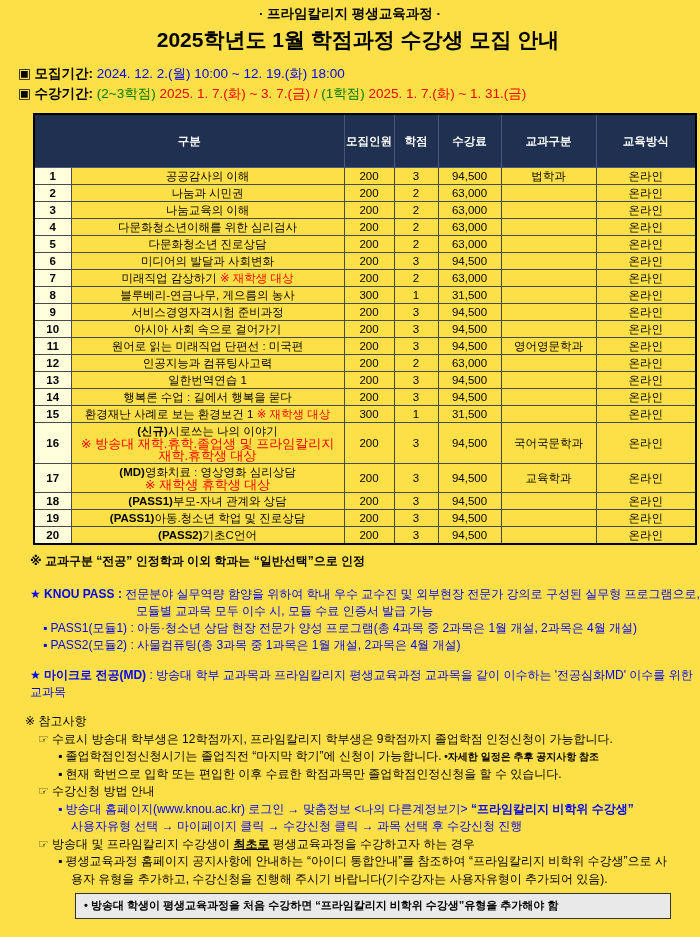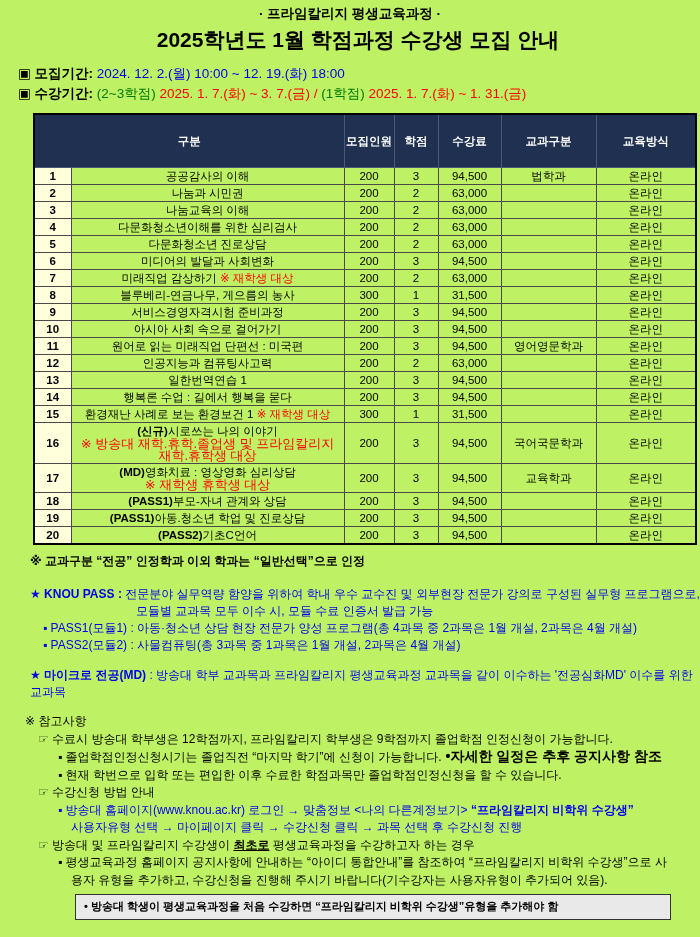--- a/index.html
+++ b/index.html
@@ -1,17 +1,17 @@
 <!DOCTYPE html>
 <html><head>
 <meta charset="utf-8">
 <style>
   html,body{margin:0;padding:0;background:#fff;}
   body{font-family:"Liberation Sans","DejaVu Sans",sans-serif;color:#000;}
-  .page{position:relative;width:700px;height:937px;overflow:hidden;box-sizing:border-box;padding-top:5px;background:#bef264;}
+  .page{position:relative;width:700px;height:937px;overflow:hidden;box-sizing:border-box;padding-top:5px;background:#fde047;}
 
   .subtitle{text-align:center;font-weight:bold;font-size:13.5px;line-height:18px;}
   .title{text-align:center;font-weight:bold;font-size:21px;line-height:27px;margin-top:3px;padding-left:16px;}
 
   .periods{margin:11px 0 0 18px;font-size:13.5px;line-height:20px;}
   .plabel{font-weight:bold;}
   .blue{color:#0000EE;}
   .green{color:#007A00;}
   .red{color:#FF0000;}
 
@@ -33,21 +33,21 @@
   .ml30{margin-left:30px;}
   .ml43{margin-left:43px;}
   .mt14{margin-top:13px;}
   .knou-desc2{margin-left:136px;}
 
   .notes{margin-top:12px;font-size:12px;line-height:17.5px;}
   .n-head{margin-left:25px;}
   .n-l1{margin-left:38px;}
   .n-l2{margin-left:58px;}
   .n-l2b{margin-left:71px;}
-  .small-note{font-size:14px;font-weight:bold;}
+  .small-note{font-size:10px;font-weight:bold;}
   .bold{font-weight:bold;}
   .bu{font-weight:bold;text-decoration:underline;}
   .hang{padding-left:13px;text-indent:-13px;width:600px;}
 
   .graybox{margin:5px 0 0 75px;width:596px;box-sizing:border-box;background:#E9E9E9;
     border:1px solid #333;padding:4px 8px;font-size:11px;line-height:15.5px;}
   .graybox .bt{font-weight:bold;}
 </style>
 </head>
 <body>

